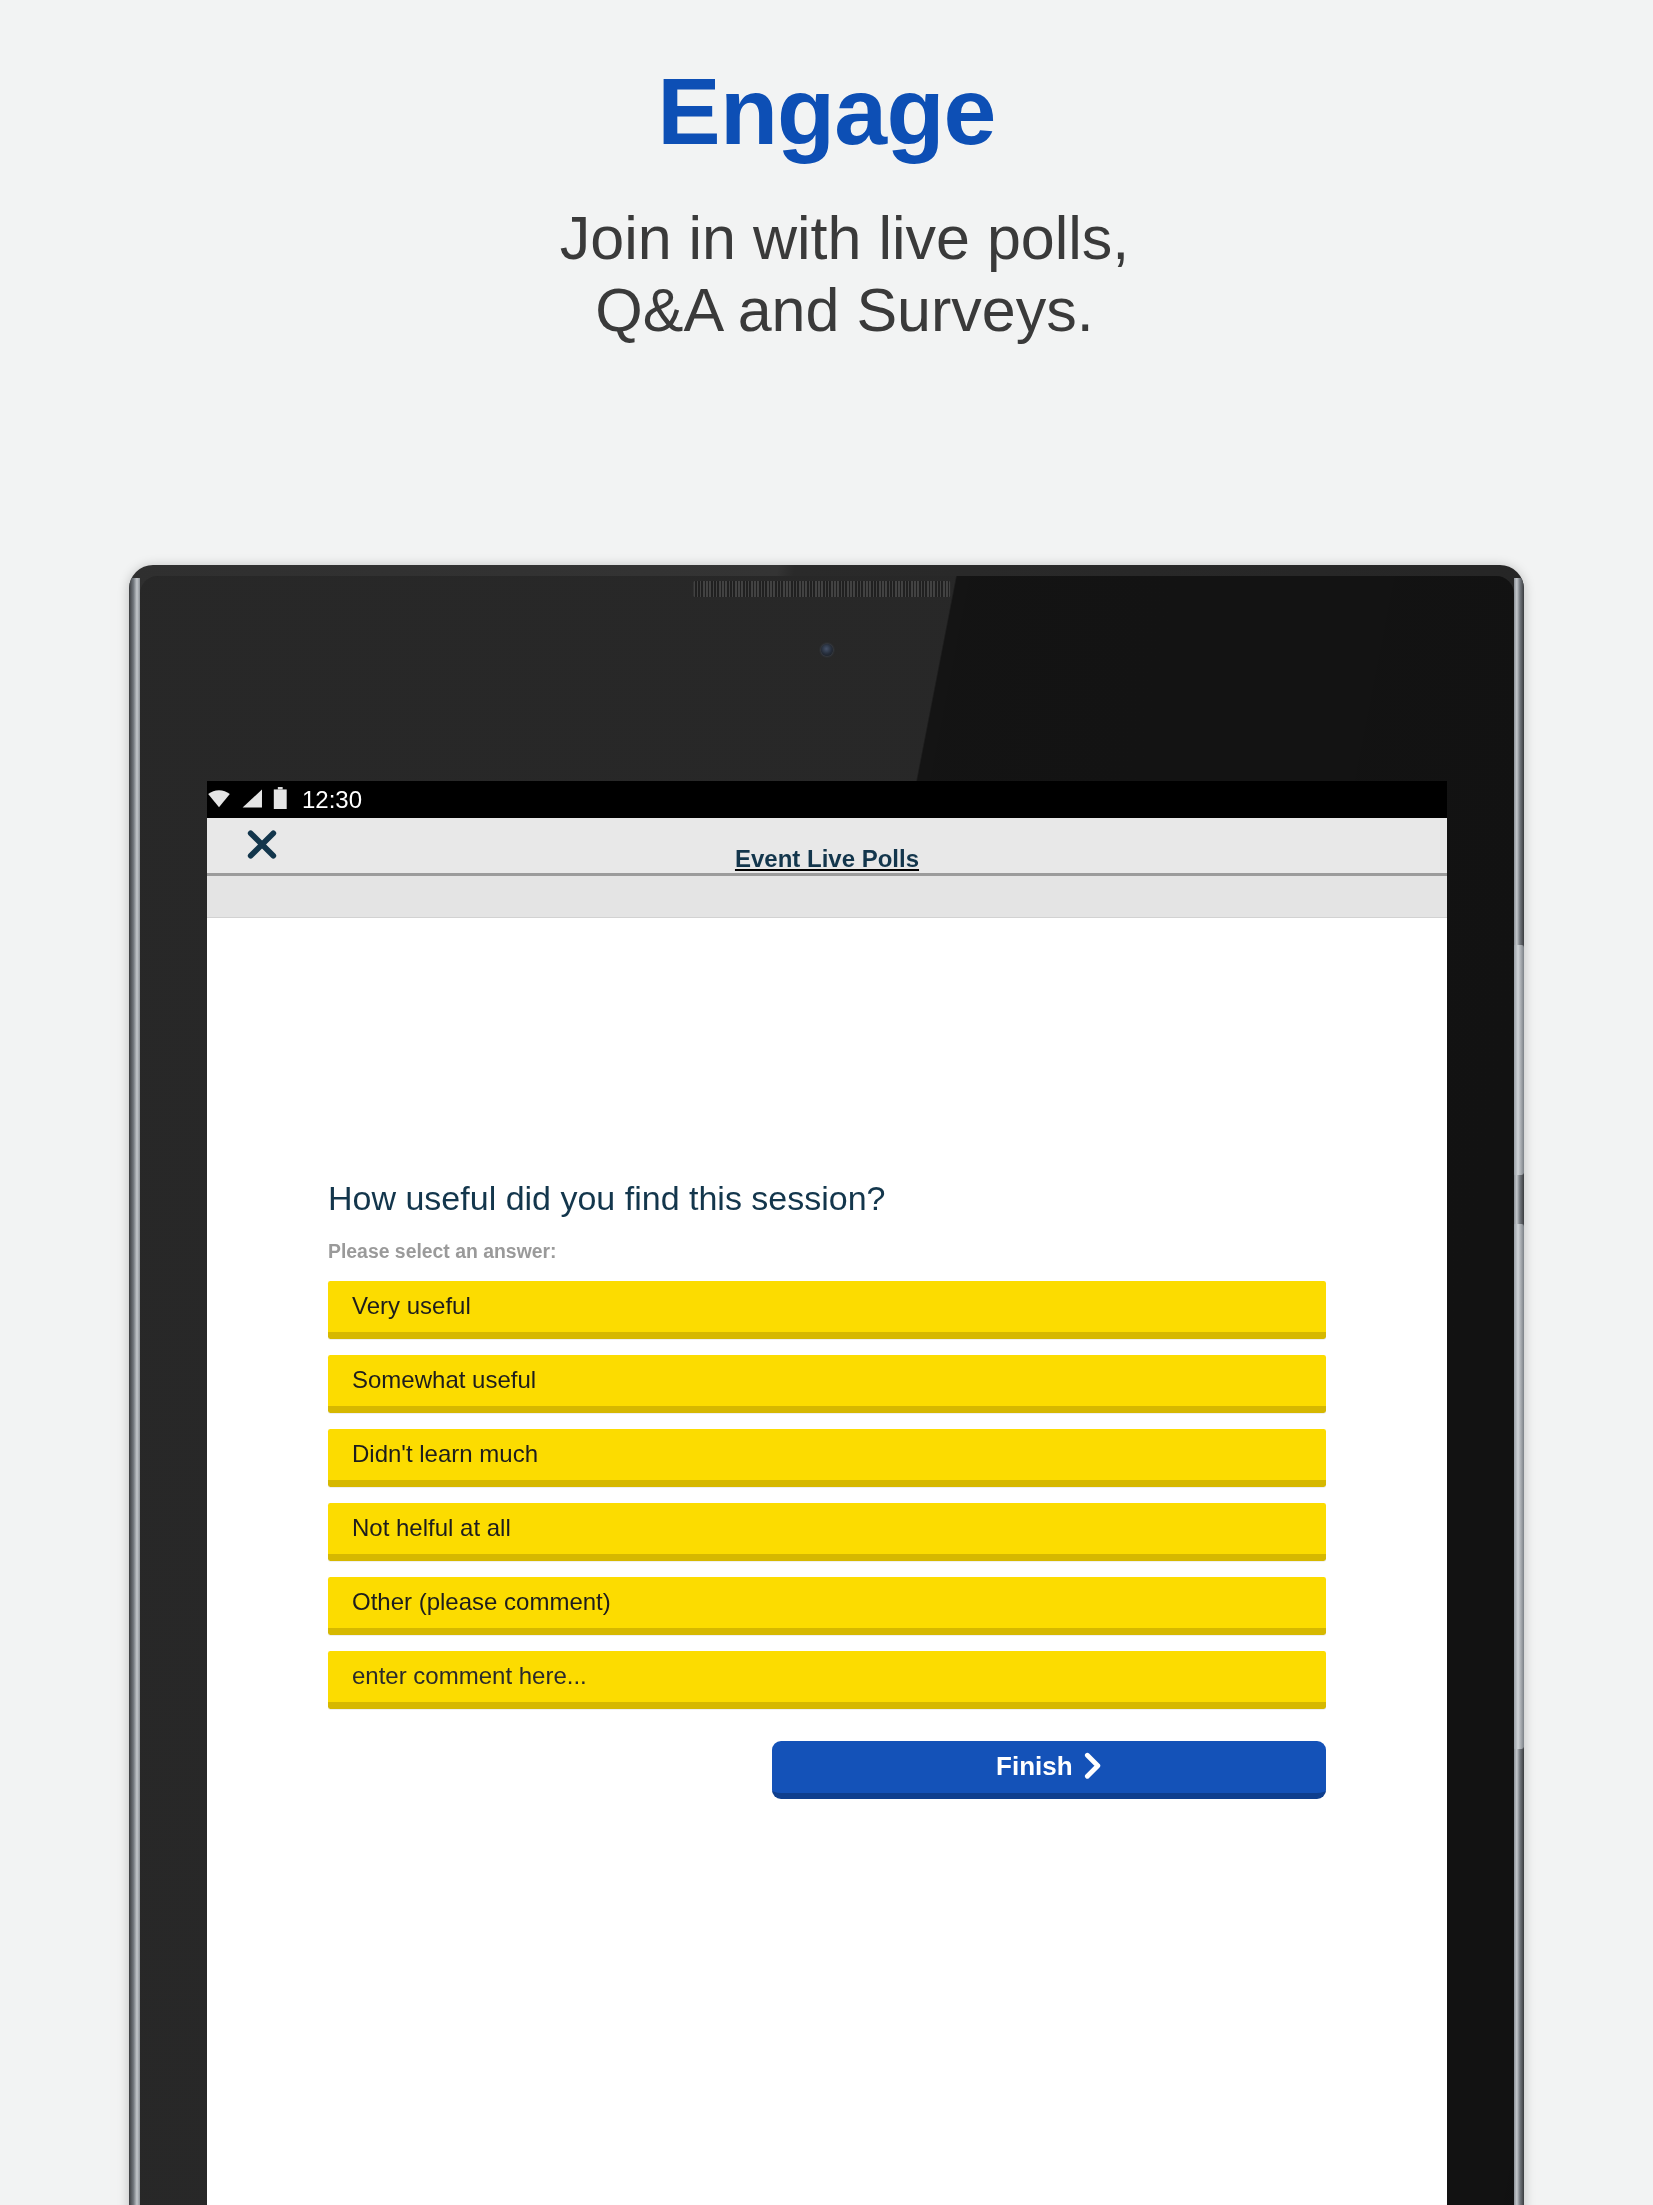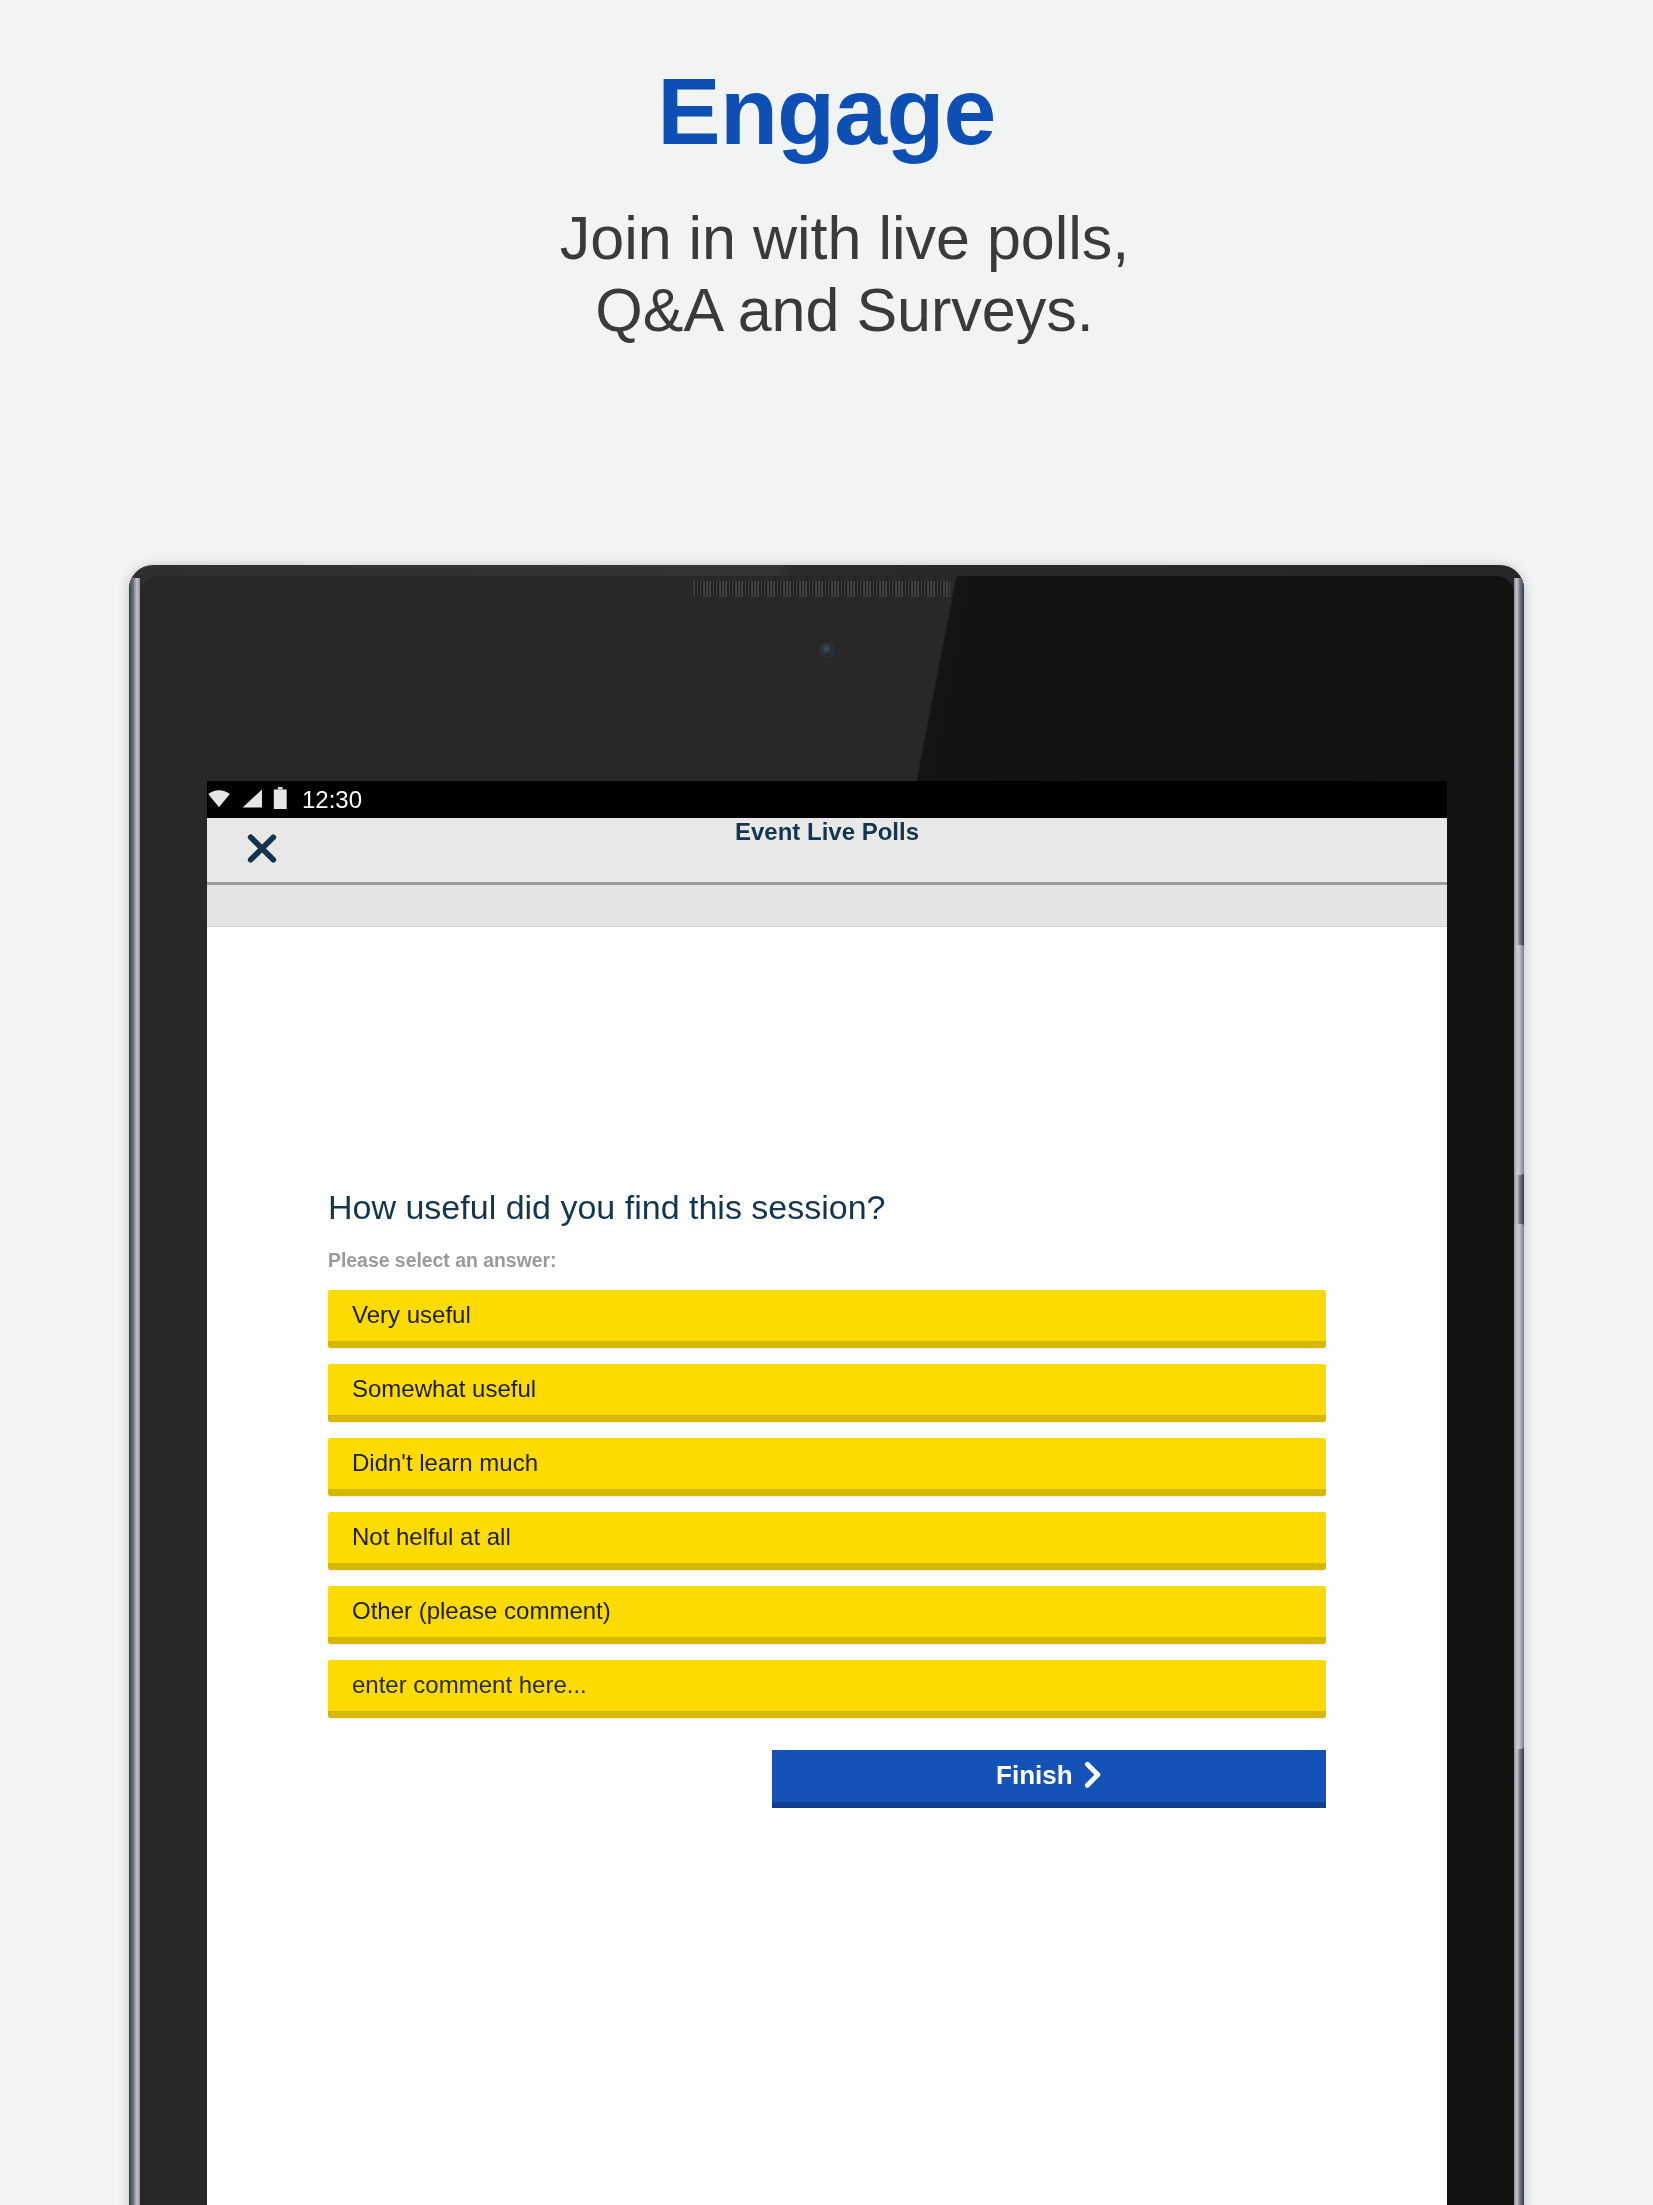--- a/index.html
+++ b/index.html
@@ -140,25 +140,26 @@
     color: #ffffff;
     font-size: 24px;
     font-weight: 400;
     line-height: 1;
     margin-left: 4.8px;
   }
 
   
   .appbar {
     position: relative;
-    height: 67px;
+    height: 58px;
     background: #e8e8e8;
     border-bottom: 3.2px solid #9b9b9b;
     display: flex;
-    align-items: flex-start;
+    align-items: flex-end;
+    text-decoration: underline;
   }
   .close-btn {
     position: absolute;
     left: 36px;
     top: 50%;
     transform: translateY(-50%);
     width: 37px; height: 37px;
     display: flex; align-items: center; justify-content: center;
   }
   .appbar-title {
@@ -221,21 +222,21 @@
   .finish-row {
     margin-top: 32px;
     display: flex;
     justify-content: flex-end;
   }
   .finish-btn {
     width: 554px;
     height: 58px;
     background: #1452b8;
     border-bottom: 6.5px solid #0f3f8e;
-    border-radius: 0;
+    border-radius: 9px;
     display: flex;
     align-items: center;
     justify-content: center;
     gap: 11.3px;
   }
   .finish-label {
     color: #ffffff;
     font-size: 26px;
     font-weight: bold;
   }

